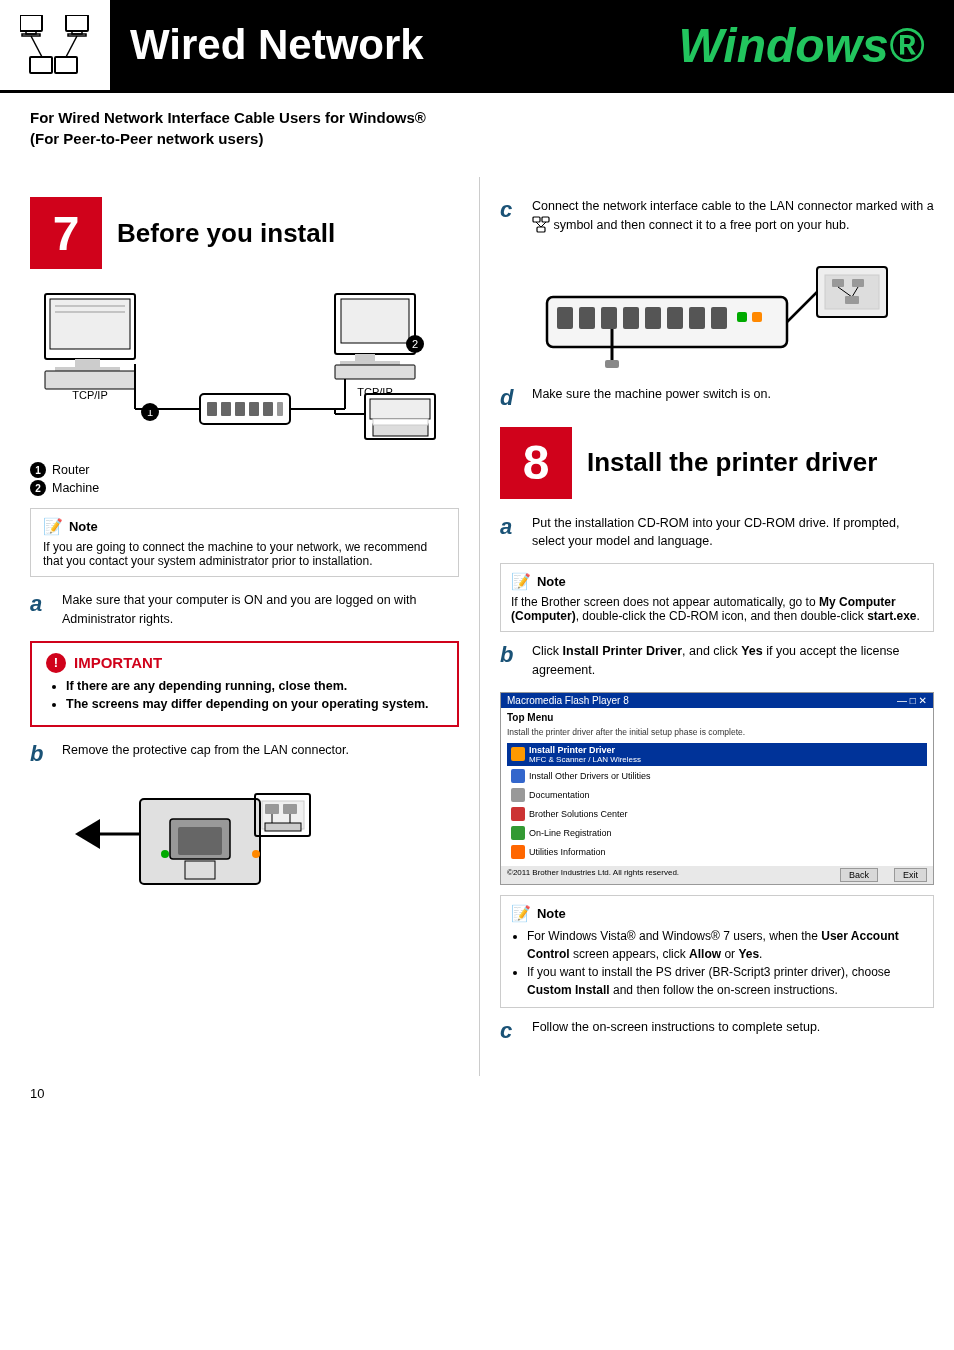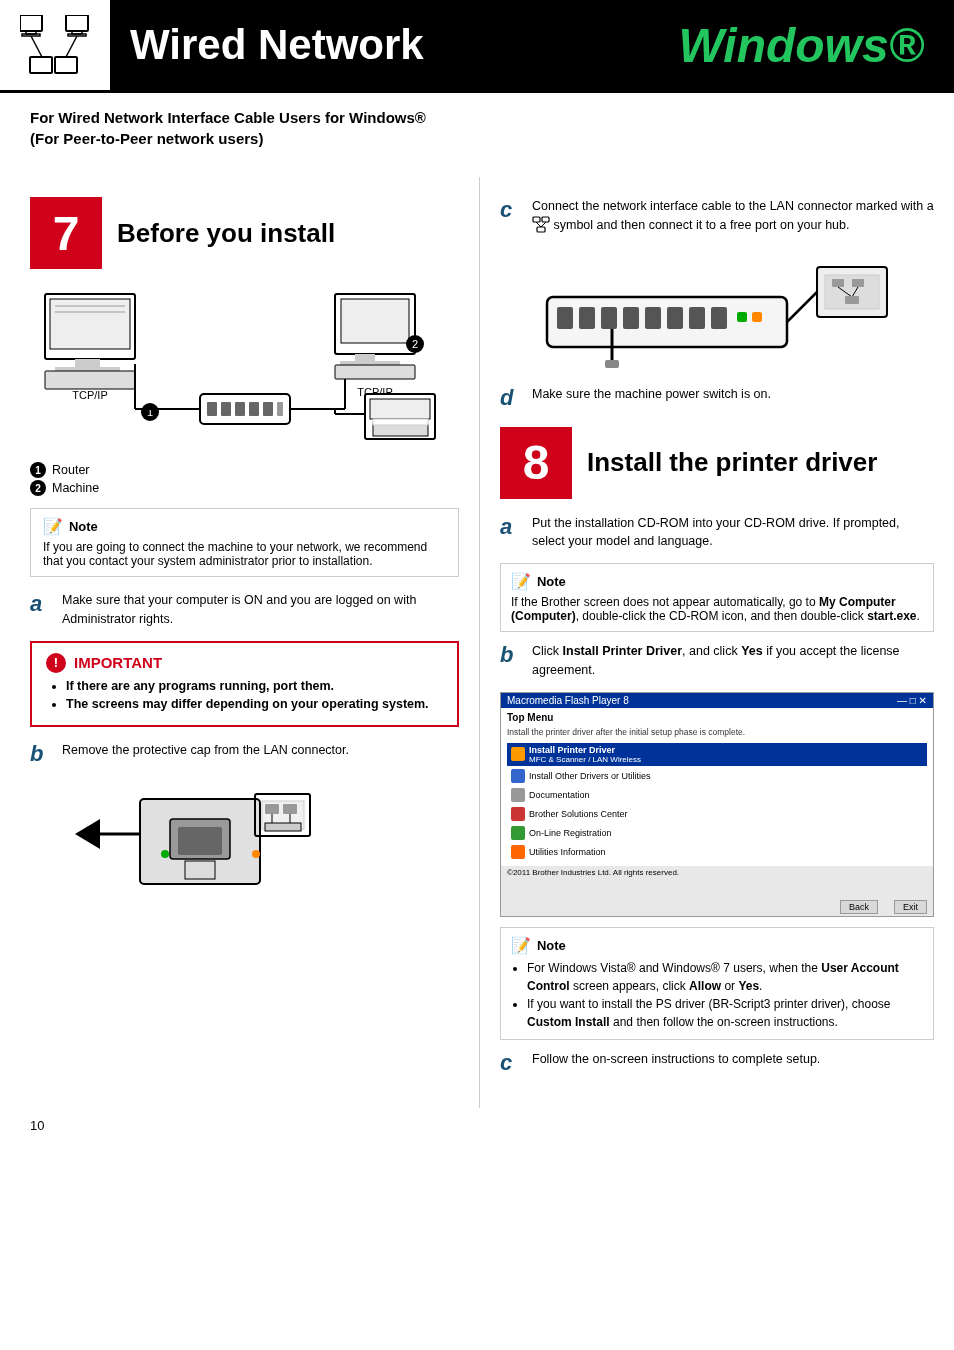--- a/index.html
+++ b/index.html
@@ -301,21 +301,20 @@
       display: flex;
       justify-content: flex-end;
       gap: 16px;
       font-size: 9px;
     }
     .cdrom-btn {
       background: #d8d8d8;
       border: 1px solid #999;
       padding: 1px 8px;
       font-size: 9px;
-      margin-top: 32px;
     }
 
     
     .note-right {
       border: 1px solid #ccc;
       padding: 8px 10px;
       margin: 10px 0;
       font-size: 12px;
     }
 
@@ -449,21 +448,21 @@
       <span class="step-letter step-letter-bold">a</span>
       <div class="step-row-content">Make sure that your computer is ON and you are logged on with Administrator rights.</div>
     </div>
 
     <div class="important-box">
       <div class="important-header">
         <div class="important-icon">!</div>
         <span>IMPORTANT</span>
       </div>
       <ul>
-        <li>If there are any programs running, port them.</li>
+        <li>If there are any depending running, close them.</li>
         <li>The screens may differ depending on your operating system.</li>
       </ul>
     </div>
 
     <div class="step-row">
       <span class="step-letter step-letter-bold">b</span>
       <div class="step-row-content">Remove the protective cap from the LAN connector.</div>
     </div>
 
     <div class="lan-image">

